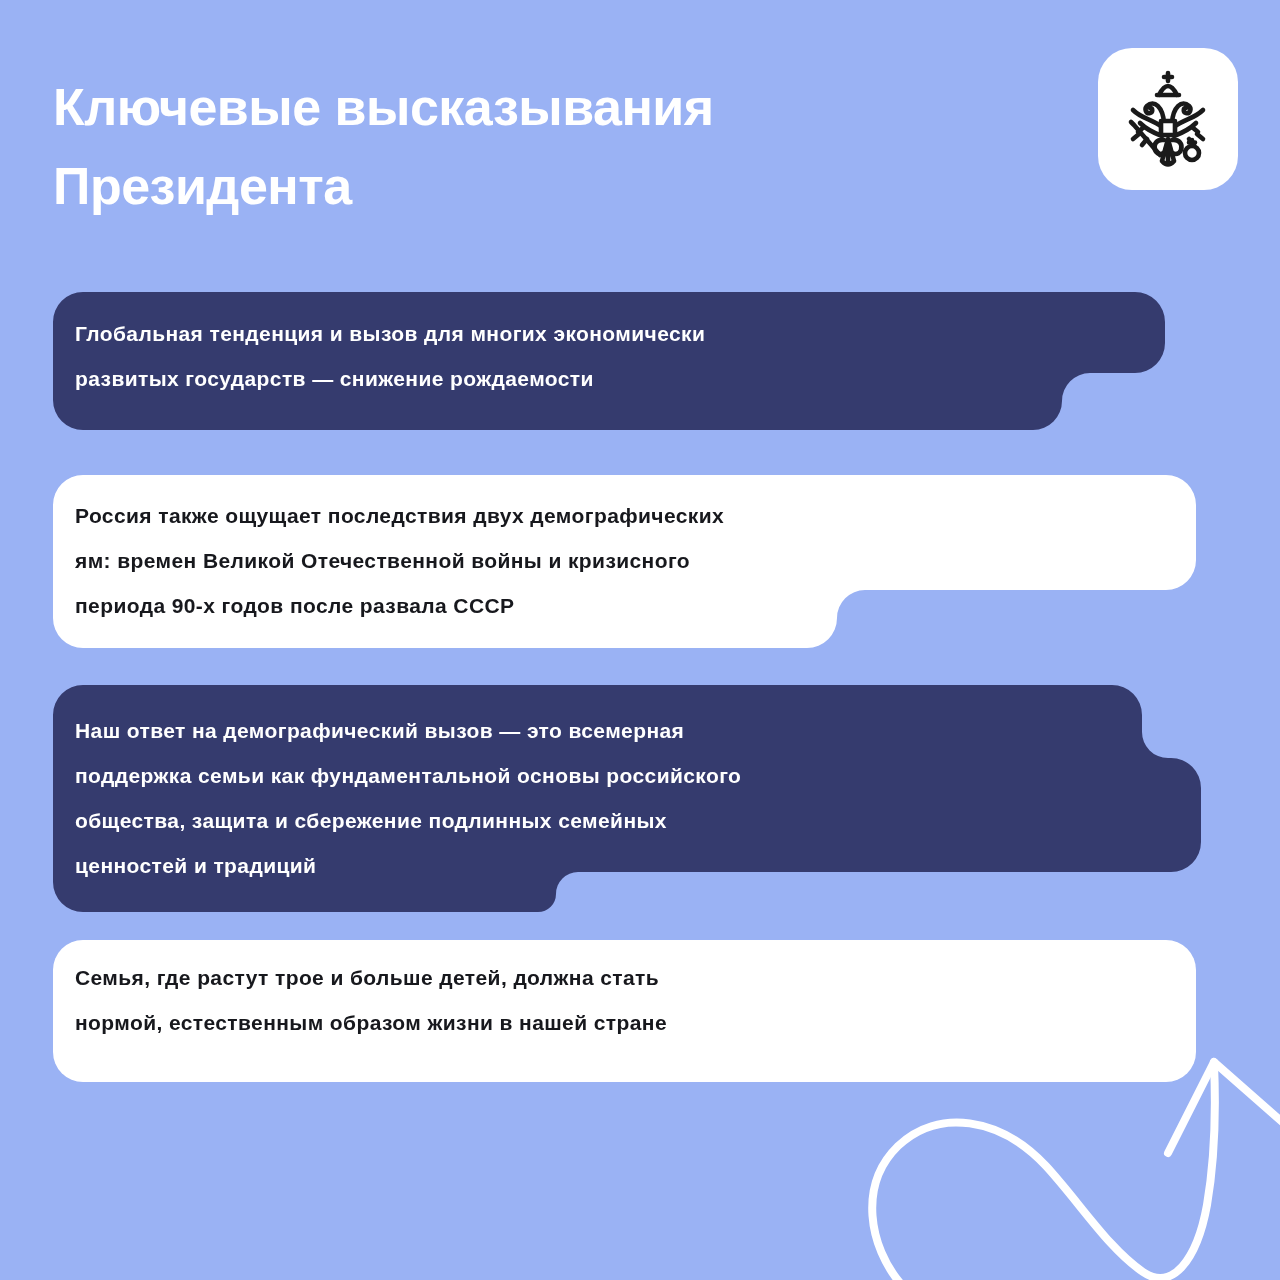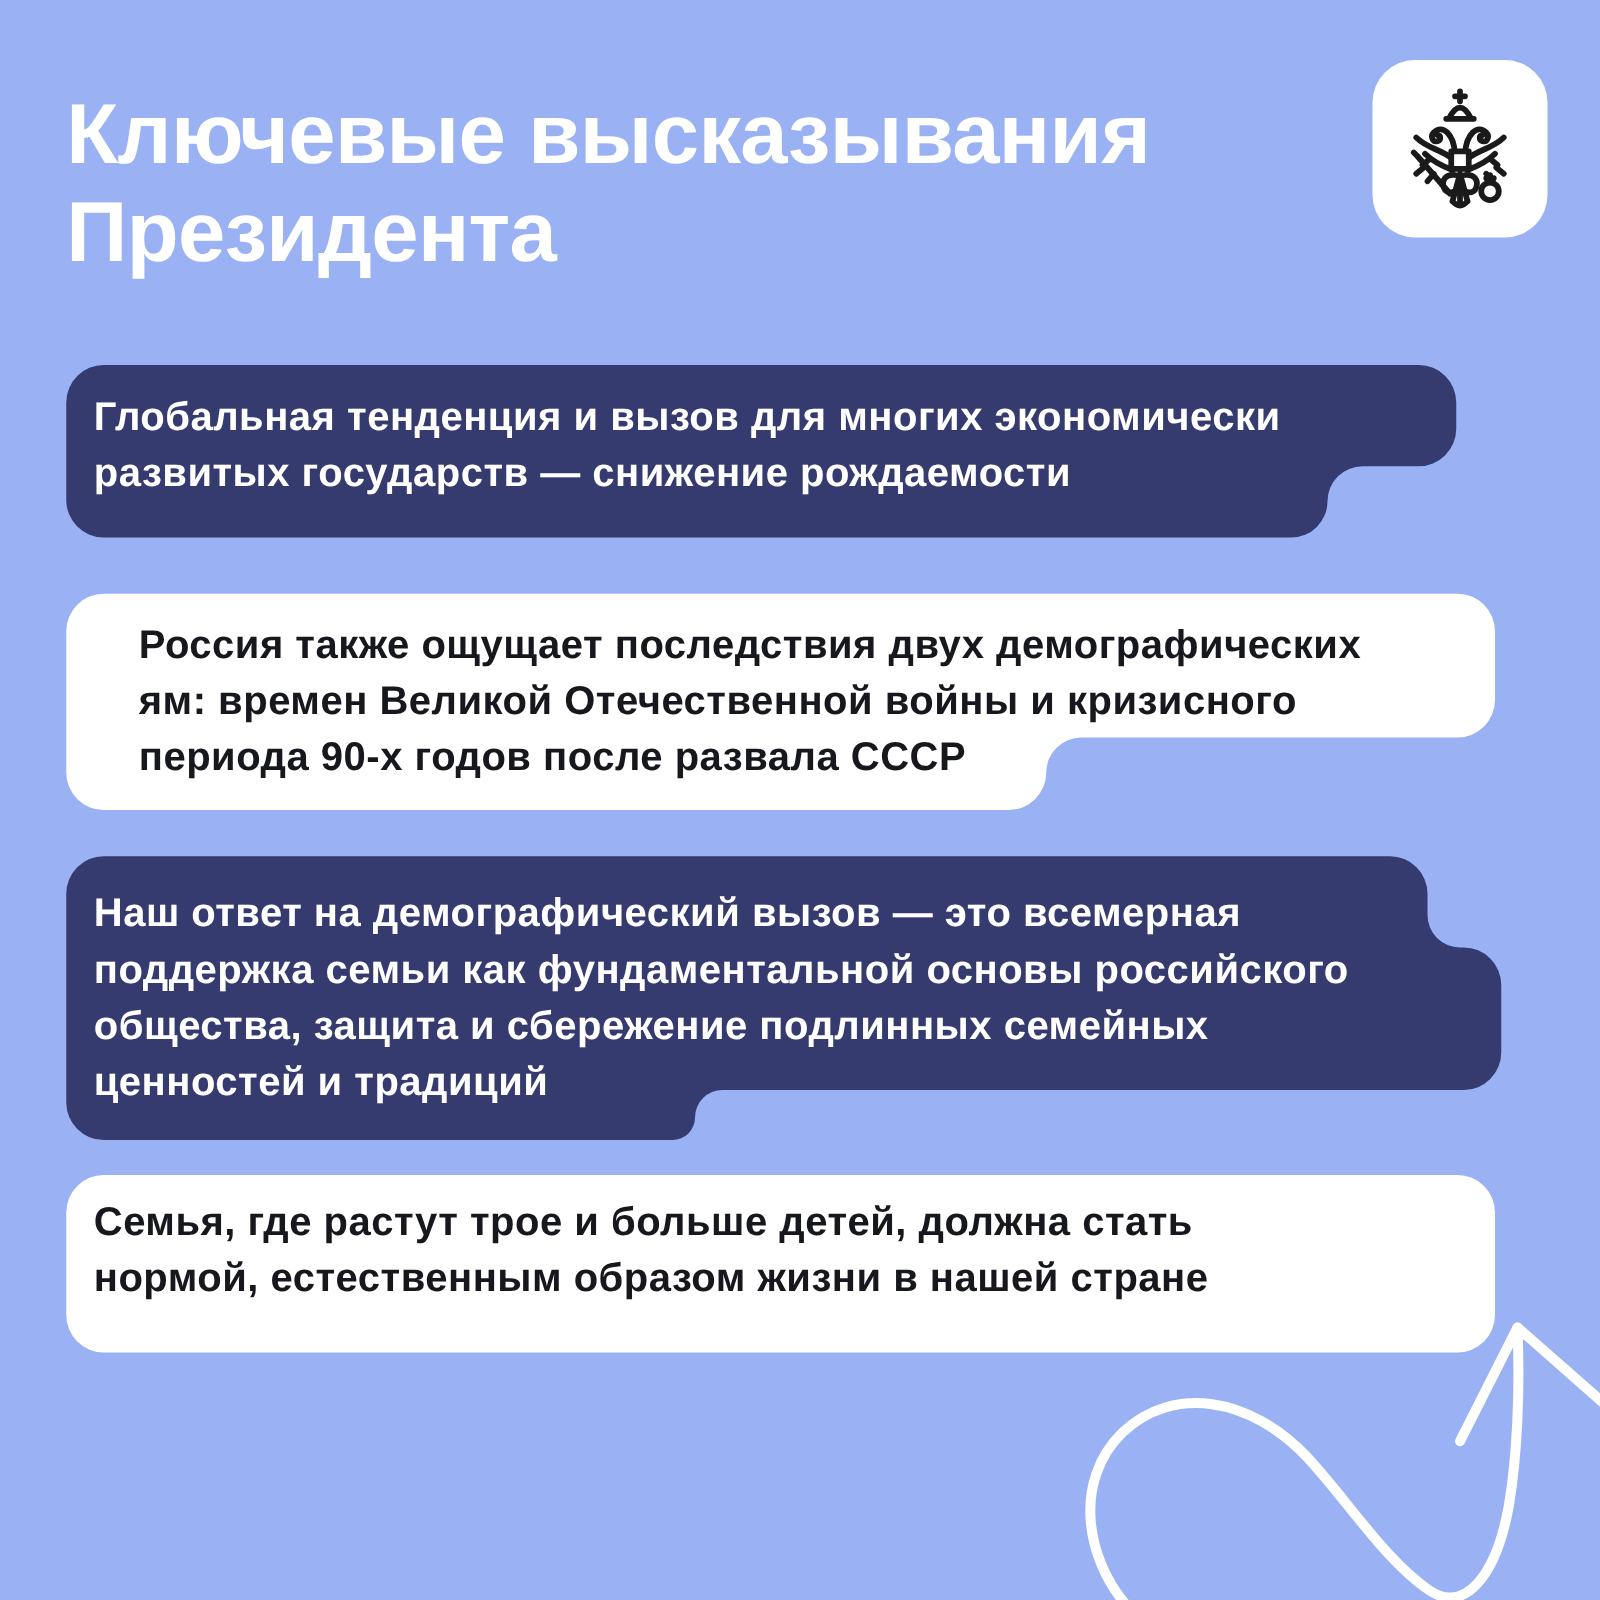--- a/index.html
+++ b/index.html
@@ -18,39 +18,39 @@
     position:relative;width:1280px;height:1280px;
     background:var(--background);overflow:hidden;
   }
   .shape-layer{position:absolute;inset:0;width:1280px;height:1280px;display:block;}
   .card-dark{fill:var(--card-dark);}
   .card-light{fill:var(--card-light);}
   .swoosh{fill:none;stroke:var(--line-art);stroke-width:8;stroke-linecap:round;stroke-linejoin:round;}
   .page-title{
     position:absolute;left:53px;top:68px;width:1100px;
     color:var(--text-on-dark);
-    font-size:68px;line-height:79px;font-weight:700;
+    font-size:52px;line-height:79px;font-weight:700;
     letter-spacing:-0.5px;white-space:pre;
   }
   .logo-badge{
     position:absolute;left:1098px;top:48px;width:140px;height:142px;
     background:var(--card-light);border-radius:34px;
     display:flex;align-items:center;justify-content:center;
   }
   .logo-badge svg{display:block;}
   .eagle{stroke:var(--emblem-ink);stroke-width:4.6;fill:none;stroke-linecap:round;stroke-linejoin:round;}
   .quote-text{
     position:absolute;left:75px;
-    font-size:32px;line-height:45px;font-weight:700;
+    font-size:21px;line-height:45px;font-weight:700;
     letter-spacing:0.4px;white-space:pre;
   }
   .quote-text.on-dark{color:var(--text-on-dark);}
   .quote-text.on-light{color:var(--text-on-light);}
   .qt1{top:311px;}
-  .qt2{top:493px;margin-left:36px;}
+  .qt2{top:493px;}
   .qt3{top:708px;}
   .qt4{top:955px;}
 </style>
 </head>
 <body>
 
 <div class="canvas">
 
   <svg class="shape-layer" viewBox="0 0 1280 1280" aria-hidden="true">
 

